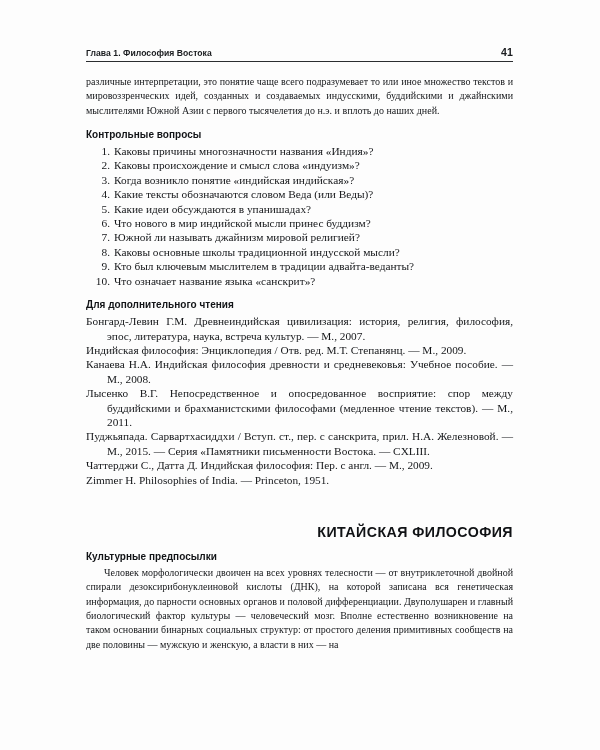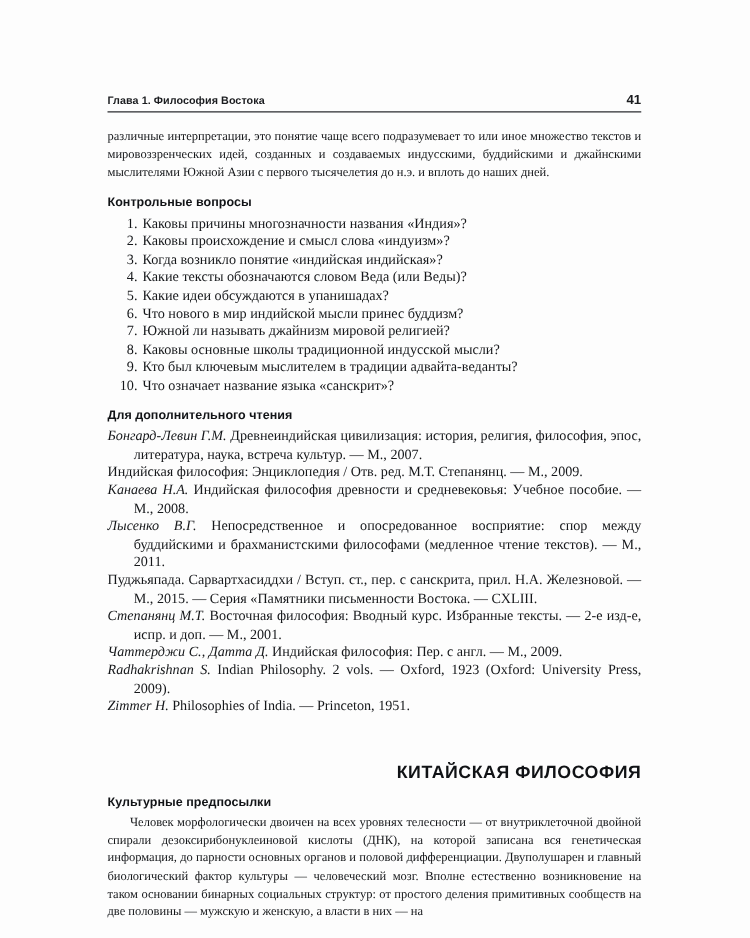--- a/index.html
+++ b/index.html
@@ -14,21 +14,20 @@
     color: #15171a;
     overflow: hidden;
   }
 
   .page {
     position: relative;
     width: 600px;
     height: 610px;
     box-sizing: border-box;
     padding: 46px 87px 0 86px;
-    margin-top: 28px;
   }
 
   
   .running-head {
     display: flex;
     align-items: baseline;
     justify-content: space-between;
     font-family: "Liberation Sans", sans-serif;
     font-size: 8.6px;
     letter-spacing: .05px;
@@ -102,21 +101,20 @@
   .bibitem {
     font-size: 11.3px;
     line-height: 14.4px;
     text-align: justify;
     text-justify: inter-word;
     padding-left: 21px;
     text-indent: -21px;
     margin: 0;
   }
   .bibitem .au {
-    font-style: italic;
   }
 
   
   .section-title {
     font-family: "Liberation Sans", sans-serif;
     font-weight: 700;
     font-size: 14.2px;
     letter-spacing: .45px;
     text-align: right;
     margin: 37px 0 0 0;
@@ -182,23 +180,21 @@
     </ol>
 
   <div class="subhead">Для дополнительного чтения</div>
 
   <ul class="biblist" id="bibliography-list">
       <li class="bibitem"><span class="au">Бонгард-Левин Г.М.</span><span> Древнеиндийская цивилизация: история, религия, философия, эпос, литература, наука, встреча культур. — М., 2007.</span></li>
       <li class="bibitem"><span>Индийская философия: Энциклопедия / Отв. ред. М.Т. Степанянц. — М., 2009.</span></li>
       <li class="bibitem"><span class="au">Канаева Н.А.</span><span> Индийская философия древности и средневековья: Учебное пособие. — М., 2008.</span></li>
       <li class="bibitem"><span class="au">Лысенко В.Г.</span><span> Непосредственное и опосредованное восприятие: спор между буддийскими и брахманистскими философами (медленное чтение текстов). — М., 2011.</span></li>
       <li class="bibitem"><span>Пуджьяпада. Сарвартхасиддхи / Вступ. ст., пер. с санскрита, прил. Н.А. Железновой. — М., 2015. — Серия «Памятники письменности Востока. — CXLIII.</span></li>
-      <li class="bibitem"><span class="au">Степанянц М.Т.</span><span> Восточная философия: Вводный курс. Избранные тексты. — 2-е изд-е, испр. и доп. — М., 2001.</span></li>
       <li class="bibitem"><span class="au">Чаттерджи С., Датта Д.</span><span> Индийская философия: Пер. с англ. — М., 2009.</span></li>
-      <li class="bibitem"><span class="au">Radhakrishnan S.</span><span> Indian Philosophy. 2 vols. — Oxford, 1923 (Oxford: University Press, 2009).</span></li>
       <li class="bibitem"><span class="au">Zimmer H.</span><span> Philosophies of India. — Princeton, 1951.</span></li>
     </ul>
 
   <h1 class="section-title">КИТАЙСКАЯ ФИЛОСОФИЯ</h1>
 
   <div class="subhead">Культурные предпосылки</div>
 
   <p class="para indent">Человек морфологически двоичен на всех уровнях телесности — от внутриклеточной двойной спирали дезоксирибонуклеиновой кислоты (ДНК), на которой записана вся генетическая информация, до парности основных органов и половой дифференциации. Двуполушарен и главный биологический фактор культуры — человеческий мозг. Вполне естественно возникновение на таком основании бинарных социальных структур: от простого деления примитивных сообществ на две половины — мужскую и женскую, а власти в них — на</p>
 
 </div>

